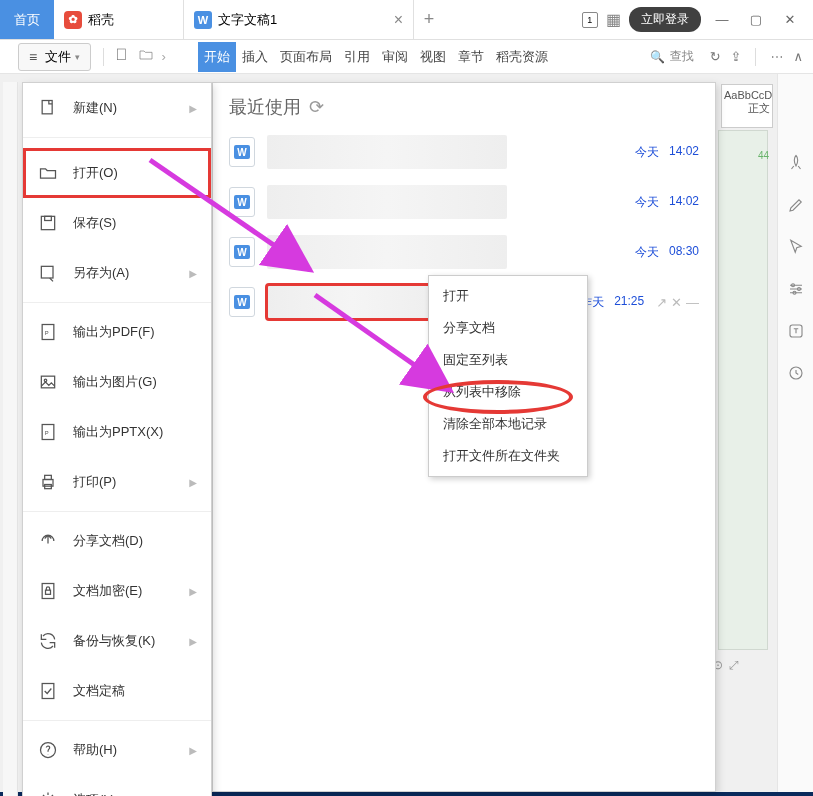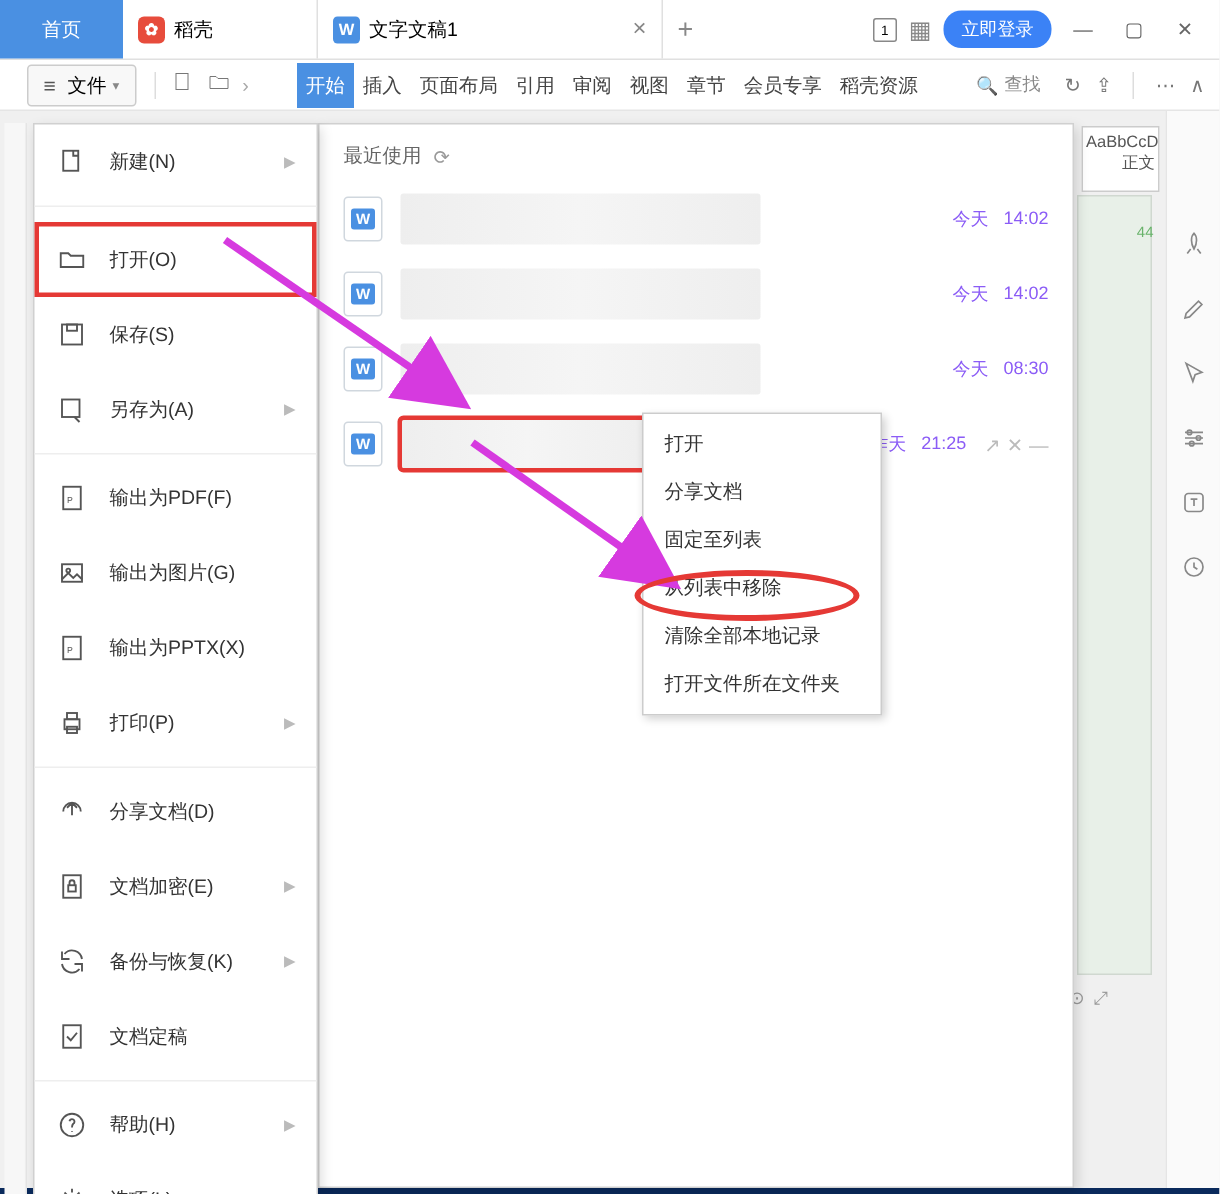--- a/index.html
+++ b/index.html
@@ -1,27 +1,27 @@
 <!DOCTYPE html>
 <html><head>
 <meta charset="utf-8">
 <style>
   * { box-sizing: border-box; margin: 0; padding: 0; font-family: "Microsoft YaHei", sans-serif; }
   body { width: 813px; height: 796px; background: #f0f0f0; overflow: hidden; position: relative; }
 
   .titlebar { height: 40px; background: #fff; display: flex; align-items: stretch; border-bottom: 1px solid #e0e0e0; position: relative; }
-  .tab-home { width: 82px; background: #4a90e2; color: #fff; display: flex; align-items: center; justify-content: center; font-size: 13px; }
+  .tab-home { width: 54px; background: #4a90e2; color: #fff; display: flex; align-items: center; justify-content: center; font-size: 13px; }
   .tab-doke { width: 130px; display: flex; align-items: center; gap: 6px; padding: 0 10px; font-size: 13px; border-right: 1px solid #e0e0e0; }
   .doke-icon { width: 18px; height: 18px; background: #e74c3c; border-radius: 4px; display: flex; align-items: center; justify-content: center; color:#fff; font-size:11px; font-weight:bold; }
   .tab-doc { display: flex; align-items: center; gap: 6px; padding: 0 10px; font-size: 13px; border-right: 1px solid #e0e0e0; width: 230px; }
   .w-icon { width: 18px; height: 18px; background: #4a90e2; border-radius: 3px; color: #fff; display: flex; align-items: center; justify-content: center; font-size: 11px; font-weight: 700; }
   .tab-close { margin-left: auto; color: #888; cursor: pointer; font-size: 16px; }
   .tab-add { width: 30px; display:flex; align-items:center; justify-content:center; color:#888; font-size:18px; }
   .titlebar-right { margin-left: auto; display:flex; align-items:center; gap:8px; padding-right:10px; }
-  .login-btn { background: #3b82f6; color:#fff; border-radius: 12px; padding: 4px 12px; font-size: 12px; }
+  .login-btn { background: #404040; color:#fff; border-radius: 12px; padding: 4px 12px; font-size: 12px; }
   .win-btn { width: 26px; text-align:center; color:#666; font-size:13px; }
   .ic-sm { width:16px; height:16px; border:1px solid #888; border-radius:2px; display:inline-block; }
 
   .menubar { height: 34px; background:#fff; display:flex; align-items:center; border-bottom:1px solid #e5e5e5; font-size:13px; position:relative; }
   .file-btn { display:flex; align-items:center; gap:4px; padding:4px 10px; border:1px solid #ccc; border-radius:3px; margin:0 8px 0 18px; background:#f8f8f8; }
   .hamb { display:inline-block; width:12px; }
   .hamb::before { content:"≡"; color:#555; font-size:14px; }
   .chev { color:#888; font-size:9px; }
   .qat { display:flex; gap:8px; align-items:center; padding:0 6px; color:#666; }
   .qat svg { width:16px; height:16px; }
@@ -34,29 +34,29 @@
 
   .dropdown { position:absolute; left:22px; top:82px; width:190px; background:#fff; border:1px solid #d0d0d0; box-shadow: 2px 3px 8px rgba(0,0,0,.15); z-index:5; }
   .dd-item { display:flex; align-items:center; height:50px; padding:6px 14px; gap:14px; font-size:13px; color:#333; position:relative; }
   .dd-item.hl { outline:3px solid #e53935; outline-offset:-3px;margin-top:10px; }
   .dd-ico { width:22px; height:22px; display:flex; align-items:center; justify-content:center; color:#555; }
   .dd-ico svg { width:20px; height:20px; stroke:#555; fill:none; stroke-width:1.5; }
   .dd-sub { margin-left:auto; color:#bbb; font-size:10px; }
   .dd-sep { height:1px; background:#eee; margin:4px 0; }
 
   .recent-panel { position:absolute; left:212px; top:82px; width:504px; height:710px; background:#fff; border:1px solid #d0d0d0; box-shadow: 2px 3px 8px rgba(0,0,0,.15); z-index:4; padding:12px 0; }
-  .recent-hdr { display:flex; align-items:center; gap:8px; padding:0 16px 8px; font-size:13px; color:#666; }
+  .recent-hdr { display:flex; align-items:center; gap:8px; padding:0 16px 8px; font-size:18px; color:#666; }
   .reload { color:#999; }
   .rr { display:flex; align-items:center; padding:8px 16px; gap:12px; font-size:13px; color:#444; position:relative; }
   .rr.hl4 .blur-box { outline:3px solid #e53935; outline-offset:-1px; }
   .w-ic2 { width:26px; height:30px; background:#fff; border:1px solid #d0d7de; border-radius:3px; position:relative; display:flex; align-items:center; justify-content:center; }
   .w-ic2::before { content:"W"; background:#4a90e2; color:#fff; font-size:10px; font-weight:700; width:16px; height:14px; border-radius:2px; display:flex; align-items:center; justify-content:center; }
   .blur-box { width:240px; height:34px; background: linear-gradient(90deg,#eee,#f5f5f5,#eee); border-radius:2px; filter: blur(0.3px); }
   .rr.hl4 .blur-box { width:170px; }
-  .rtime { margin-left:auto; color:#8b5cf6; font-size:12px; display:flex; gap:10px; }
+  .rtime { margin-left:auto; color:#1d4ed8; font-size:12px; display:flex; gap:10px; }
   .ractions { color:#bbb; font-size:13px; display:flex; gap:4px; }
 
   .ctx { position:absolute; left:428px; top:275px; width:160px; background:#fff; border:1px solid #ccc; box-shadow:2px 2px 6px rgba(0,0,0,.2); z-index:10; padding:4px 0; }
   .ctx-item { padding:7px 14px; font-size:13px; color:#333; cursor:pointer; }
 
   .oval { position:absolute; left:423px; top:380px; width:150px; height:34px; border:4px solid #e53935; border-radius:50%; z-index:20; pointer-events:none; }
 
   .arrow1 { position:absolute; left:140px; top:150px; z-index:15; pointer-events:none; }
   .arrow2 { position:absolute; left:310px; top:290px; z-index:15; pointer-events:none; }
 
@@ -113,21 +113,20 @@
     <span style="color:#aaa;">›</span>
   </div>
   <div class="mtabs">
     <div class="mtab active">开始</div>
     <div class="mtab">插入</div>
     <div class="mtab">页面布局</div>
     <div class="mtab">引用</div>
     <div class="mtab">审阅</div>
     <div class="mtab">视图</div>
     <div class="mtab">章节</div>
-    <div class="mtab">会员专享</div>
     <div class="mtab">稻壳资源</div>
   </div>
   <div class="search">
     <span>🔍</span>
     <span>查找</span>
   </div>
   <div class="rbtns">
     <span>↻</span>
     <span>⇪</span>
     <span class="sep"></span>

